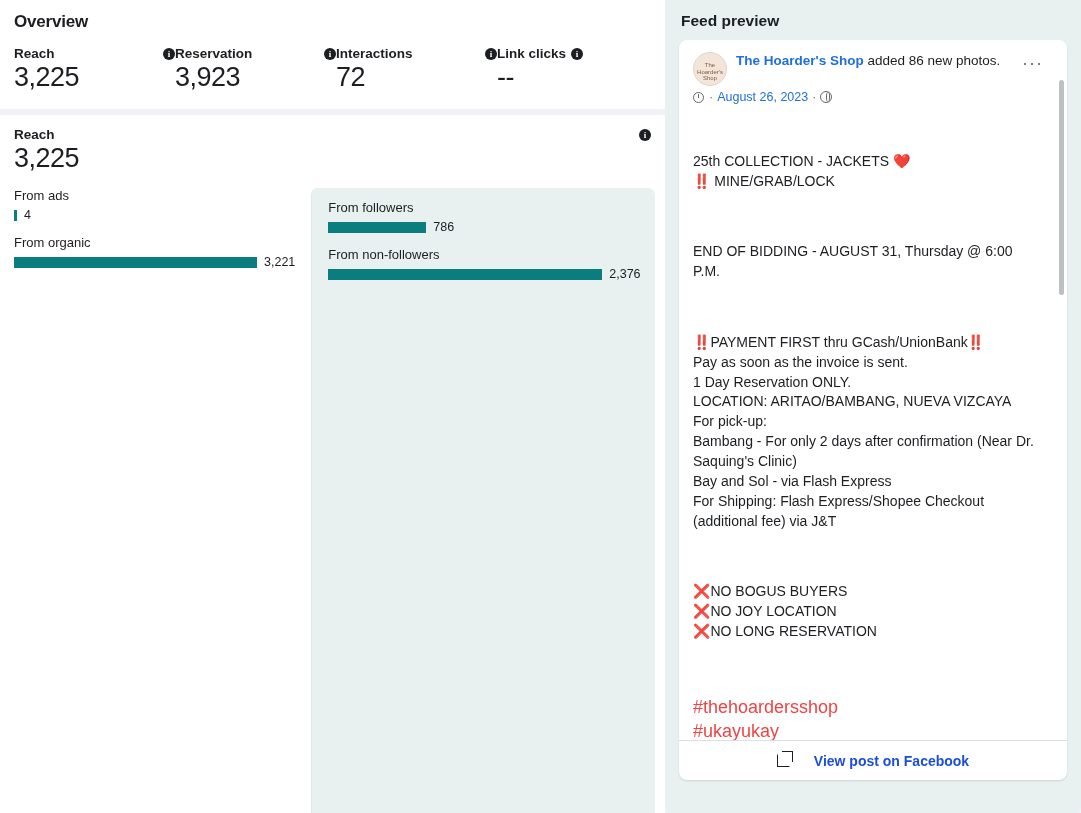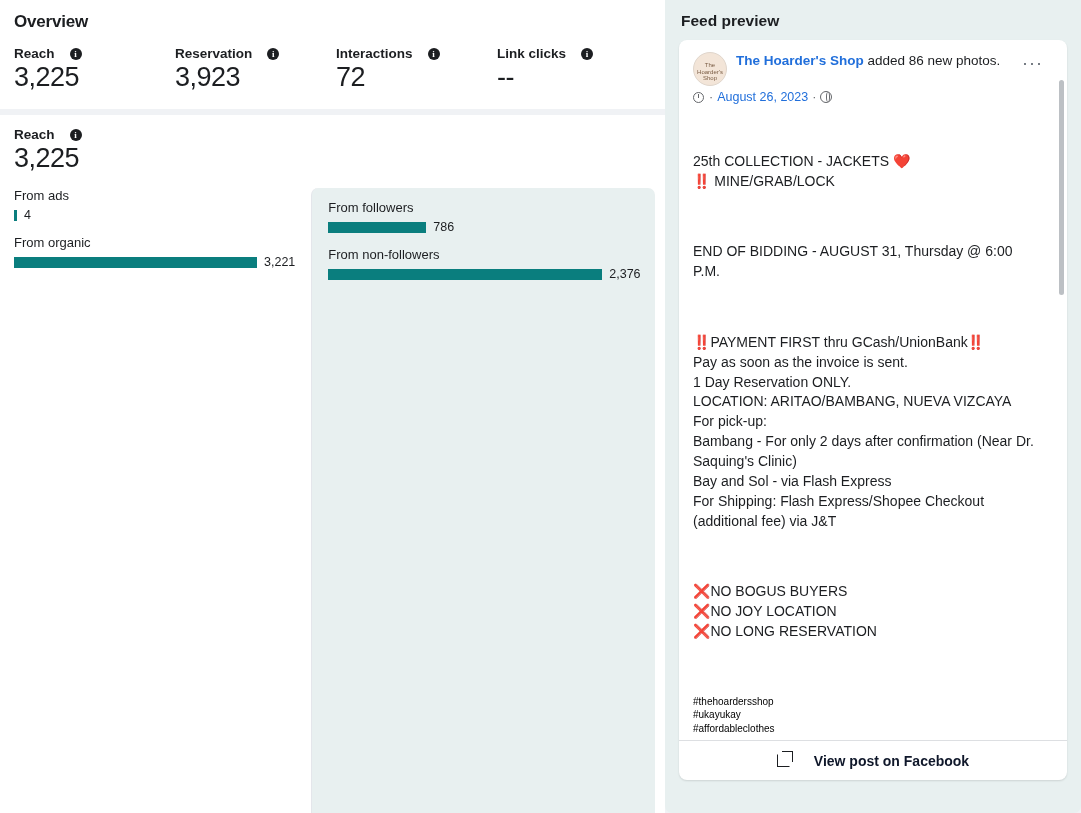--- a/index.html
+++ b/index.html
@@ -34,22 +34,23 @@
     font-size: 17px;
     font-weight: bold;
     margin: 0 0 14px 0;
     letter-spacing: -0.2px;
   }
   .metric-label {
     font-size: 13.5px;
     font-weight: bold;
     display: flex;
     align-items: center;
-    gap: 15px;
+    gap: 5px;
     margin-bottom: 1px;
+    justify-content: space-between;
   }
   .info-icon {
     display: inline-block;
     width: 12px; height: 12px;
     border-radius: 50%;
     background: #1c1e21;
     color: #fff;
     font-size: 9px;
     line-height: 12px;
     text-align: center;
@@ -199,42 +200,42 @@
   .post-body {
     font-size: 14px;
     line-height: 1.42;
     color: #1c1e21;
     white-space: pre-wrap;
     margin-bottom: 2px;
   }
   .post-body p { margin: 0 0 11px 0; }
   .hashtags a {
     display: block;
-    color: #000000;
+    color: #ef4444;
     text-decoration: none;
-    font-size: 10px;
+    font-size: 18px;
     line-height: 1.37;
   }
   .scrollbar {
     position: absolute;
     right: 3px; top: 40px;
     width: 5px; height: 215px;
     background: #bcc0c4;
     border-radius: 3px;
   }
   .feed-footer {
     border-top: 1px solid #dddfe2;
     height: 40px;
     display: flex;
     align-items: center;
     justify-content: center;
     gap: 24px;
     font-size: 14px;
     font-weight: bold;
-    color: #0f172a;
+    color: #1d4ed8;
     cursor: pointer;
   }
   .ext-icon {
     display: inline-block;
     width: 13px; height: 13px;
     border: 1.4px solid #1c1e21;
     border-top-color: transparent;
     border-right-color: transparent;
     position: relative;
   }

